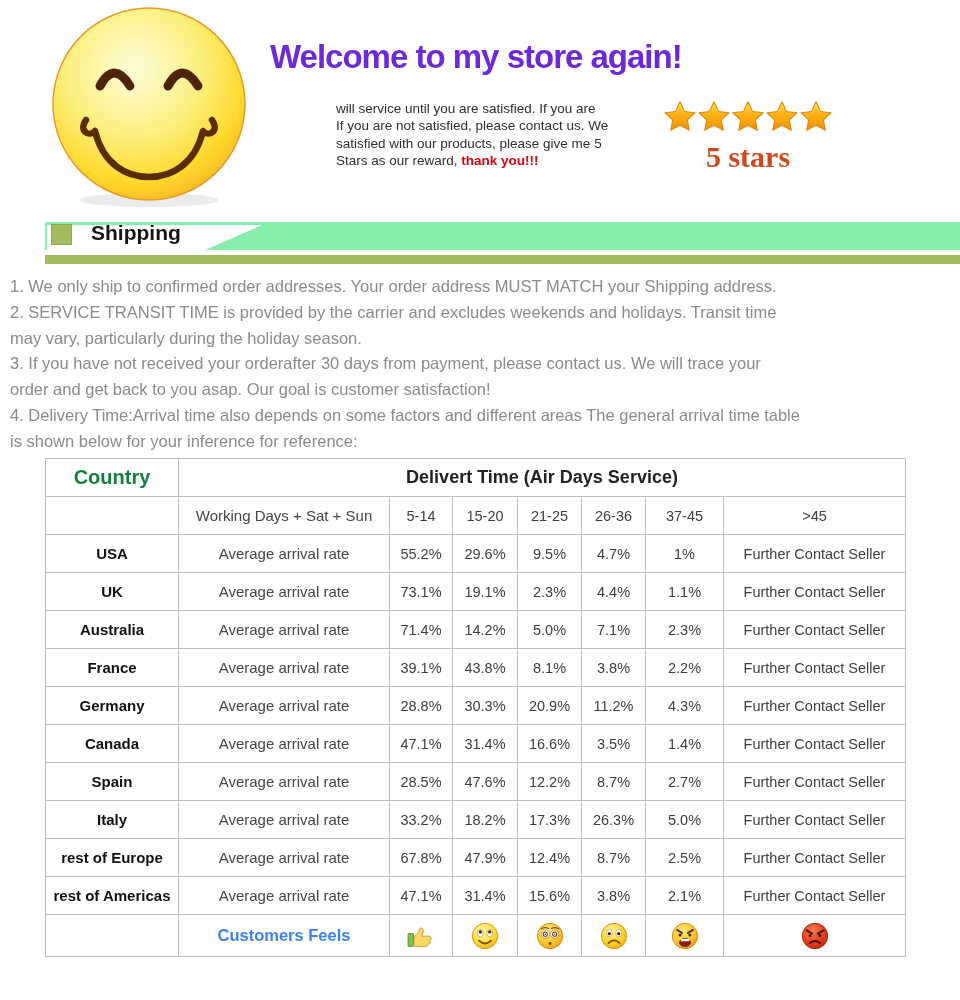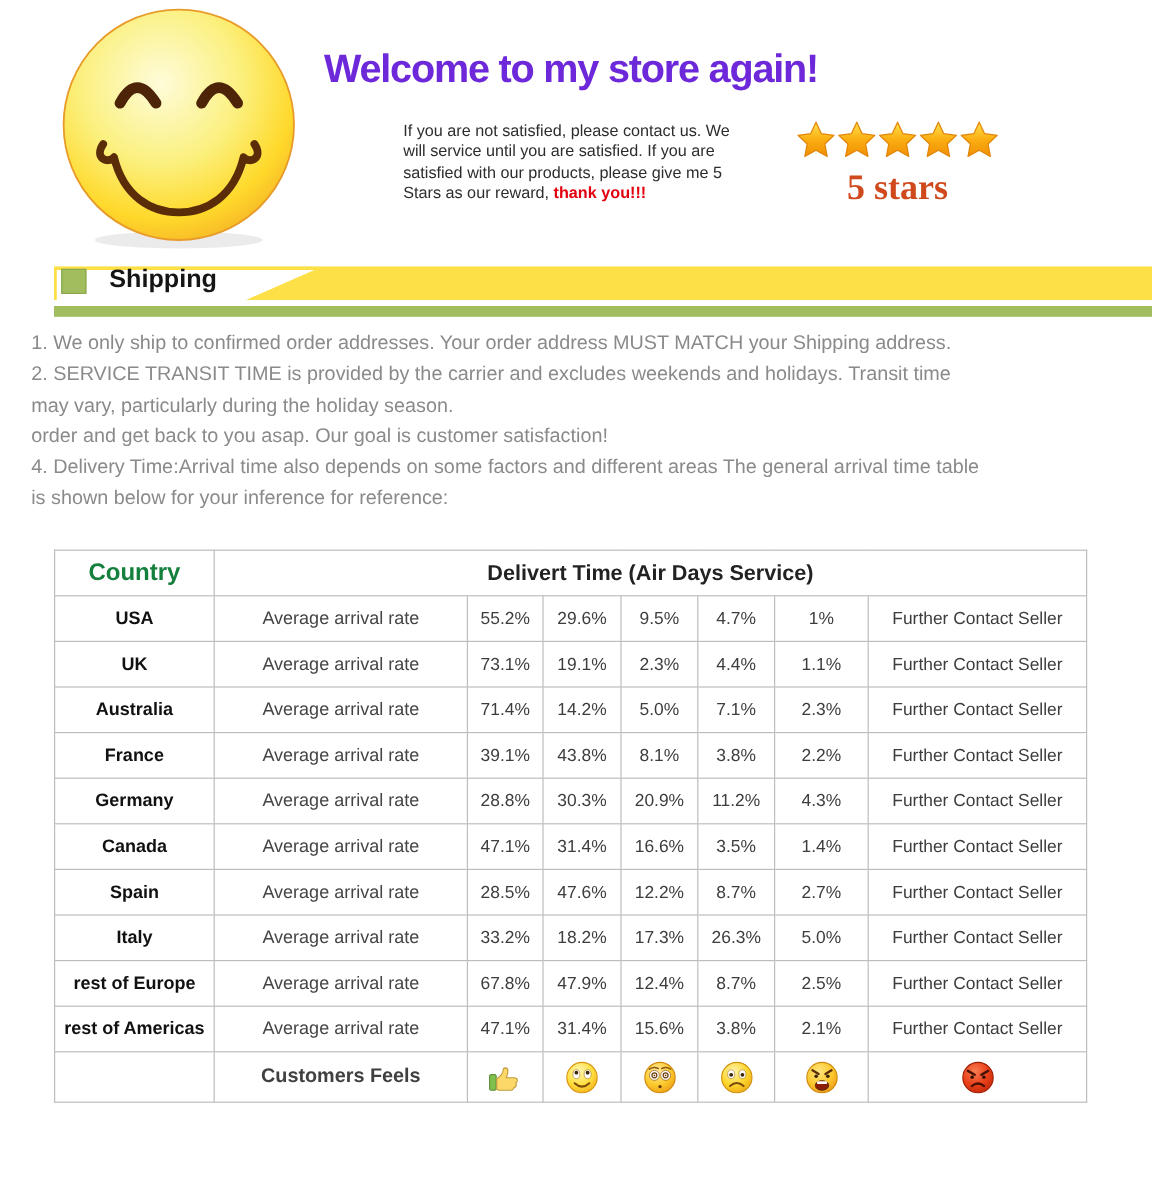--- a/index.html
+++ b/index.html
@@ -15,49 +15,49 @@
       font-size:13.5px;line-height:17.4px;color:#2d2d2d;}
   .intro .hl{color:#e3000f;font-weight:bold;}
   .stars-box{position:absolute;left:656px;top:98px;width:184px;text-align:center;}
   .stars-row{height:42px;white-space:nowrap;}
   .star{display:inline-block;width:36px;height:40px;margin:0 -1px;}
   .stars-label{font-family:"Liberation Serif","DejaVu Serif",serif;
       font-weight:bold;font-size:30px;color:#d0491c;margin-top:0px;}
 
   
   .banner{position:absolute;left:45px;top:222px;width:915px;height:28px;
-      background:#fde047;}
+      background:#86efac;}
   .banner-cut{position:absolute;left:2px;top:3px;height:25px;width:215px;
       background:#ffffff;
       -webkit-clip-path:polygon(0 0,215px 0,158px 100%,0 100%);
       clip-path:polygon(0 0,215px 0,158px 100%,0 100%);}
   .banner-sq{position:absolute;left:6px;top:2px;width:21px;height:21px;
       background:#a2bd5e;border:1px solid #8ba84c;box-sizing:border-box;}
   .banner-title{position:absolute;left:46px;top:-1px;font-size:21px;
       font-weight:bold;color:#151515;}
   .thin-bar{position:absolute;left:45px;top:255px;width:915px;height:9px;
       background:#a2bd5e;}
 
   
   .policies{position:absolute;left:10px;top:274px;width:944px;
       font-size:16.5px;line-height:25.8px;color:#8a8a8a;}
-  .policy-line{white-space:nowrap;margin-left:16px;}
+  .policy-line{white-space:nowrap;}
 
   
   .tbl{position:absolute;left:45px;top:458px;width:860px;
       border-collapse:collapse;table-layout:fixed;}
   .tbl td{border:1px solid #bdbdbd;text-align:center;vertical-align:middle;
       padding:0;overflow:hidden;}
   .tbl tr{height:38px;}
   .tbl tr.feels{height:42px;}
   .td-country-header{font-weight:bold;font-size:20px;color:#15803d;}
   .td-delivery-header{font-weight:bold;font-size:18px;color:#222;}
   .td-country{font-weight:bold;font-size:15px;color:#111;}
   .td-label{font-size:15px;color:#454545;}
-  .td-label-strong{font-weight:bold;font-size:16.5px;color:#404040;}
+  .td-label-strong{font-weight:bold;font-size:16.5px;color:#3b82f6;}
   .td-value{font-size:14.5px;color:#3d3d3d;}
   .td-note{font-size:14.5px;color:#3d3d3d;}
   .td-icon svg{display:block;margin:2px auto;}
 </style>
 </head>
 <body>
 
 <div class="smiley">
   <svg width="202" height="206" viewBox="0 0 202 206">
     <defs>
@@ -72,22 +72,22 @@
     <circle cx="101" cy="102" r="96" fill="url(#faceG)" stroke="#e89b29" stroke-width="1.5"></circle>
     <path d="M52 84 Q66 58 82 84" fill="none" stroke="#4d2408" stroke-width="9" stroke-linecap="round"></path>
     <path d="M120 84 Q134 58 150 84" fill="none" stroke="#4d2408" stroke-width="9" stroke-linecap="round"></path>
     <path d="M38 118 C 30 130 42 135 47 129 C 55 162 78 175 101 175 C 124 175 147 162 155 129 C 160 135 172 130 164 118" fill="none" stroke="#5a2c08" stroke-width="6.5" stroke-linecap="round" stroke-linejoin="round"></path>
   </svg>
 </div>
 
 <div class="page-title">Welcome to my store again!</div>
 
 <div class="intro">
+    <div>will service until you are satisfied. If you are</div>
     <div>If you are not satisfied, please contact us. We</div>
-    <div>will service until you are satisfied. If you are</div>
     <div>satisfied with our products, please give me 5</div>
     <div>Stars as our reward, <span class="hl">thank you!!!</span></div>
   </div>
 
 <div class="stars-box">
   <div class="stars-row"><span class="star"><svg width="36" height="40" viewBox="0 0 24 26">
           <defs>
             <linearGradient id="sg" x1="0" y1="0" x2="0" y2="1">
               <stop offset="0" stop-color="#ffe14e"></stop>
               <stop offset="0.5" stop-color="#fbaf12"></stop>
@@ -139,20 +139,21 @@
   <div class="banner-cut"></div>
   <div class="banner-sq"></div>
   <div class="banner-title">Shipping</div>
 </div>
 <div class="thin-bar"></div>
 
 <div class="policies">
     <div class="policy-line">1. We only ship to confirmed order addresses. Your order address MUST MATCH your Shipping address.</div>
     <div class="policy-line">2. SERVICE TRANSIT TIME is provided by the carrier and excludes weekends and holidays. Transit time</div>
     <div class="policy-line">may vary, particularly during the holiday season.</div>
+    <div class="policy-line">3. If you have not received your orderafter 30 days from payment, please contact us. We will trace your</div>
     <div class="policy-line">order and get back to you asap. Our goal is customer satisfaction!</div>
     <div class="policy-line">4. Delivery Time:Arrival time also depends on some factors and different areas The general arrival time table</div>
     <div class="policy-line">is shown below for your inference for reference:</div>
   </div>
 
 <table class="tbl">
   <colgroup>
       <col style="width: 133px;">
       <col style="width: 211px;">
       <col style="width: 63px;">
@@ -161,20 +162,30 @@
       <col style="width: 64px;">
       <col style="width: 78px;">
       <col style="width: 182px;">
     </colgroup>
   <tbody>
       <tr>
         <td class="td-country-header">Country</td>
         <td class="td-delivery-header" colspan="7">Delivert Time (Air Days Service)</td>
       </tr>
       <tr>
+        <td class="td-empty"></td>
+        <td class="td-label">Working Days + Sat + Sun</td>
+        <td class="td-value">5-14</td>
+        <td class="td-value">15-20</td>
+        <td class="td-value">21-25</td>
+        <td class="td-value">26-36</td>
+        <td class="td-value">37-45</td>
+        <td class="td-value">&gt;45</td>
+      </tr>
+      <tr>
         <td class="td-country">USA</td>
         <td class="td-label">Average arrival rate</td>
         <td class="td-value">55.2%</td>
         <td class="td-value">29.6%</td>
         <td class="td-value">9.5%</td>
         <td class="td-value">4.7%</td>
         <td class="td-value">1%</td>
         <td class="td-note">Further Contact Seller</td>
       </tr>
       <tr>

